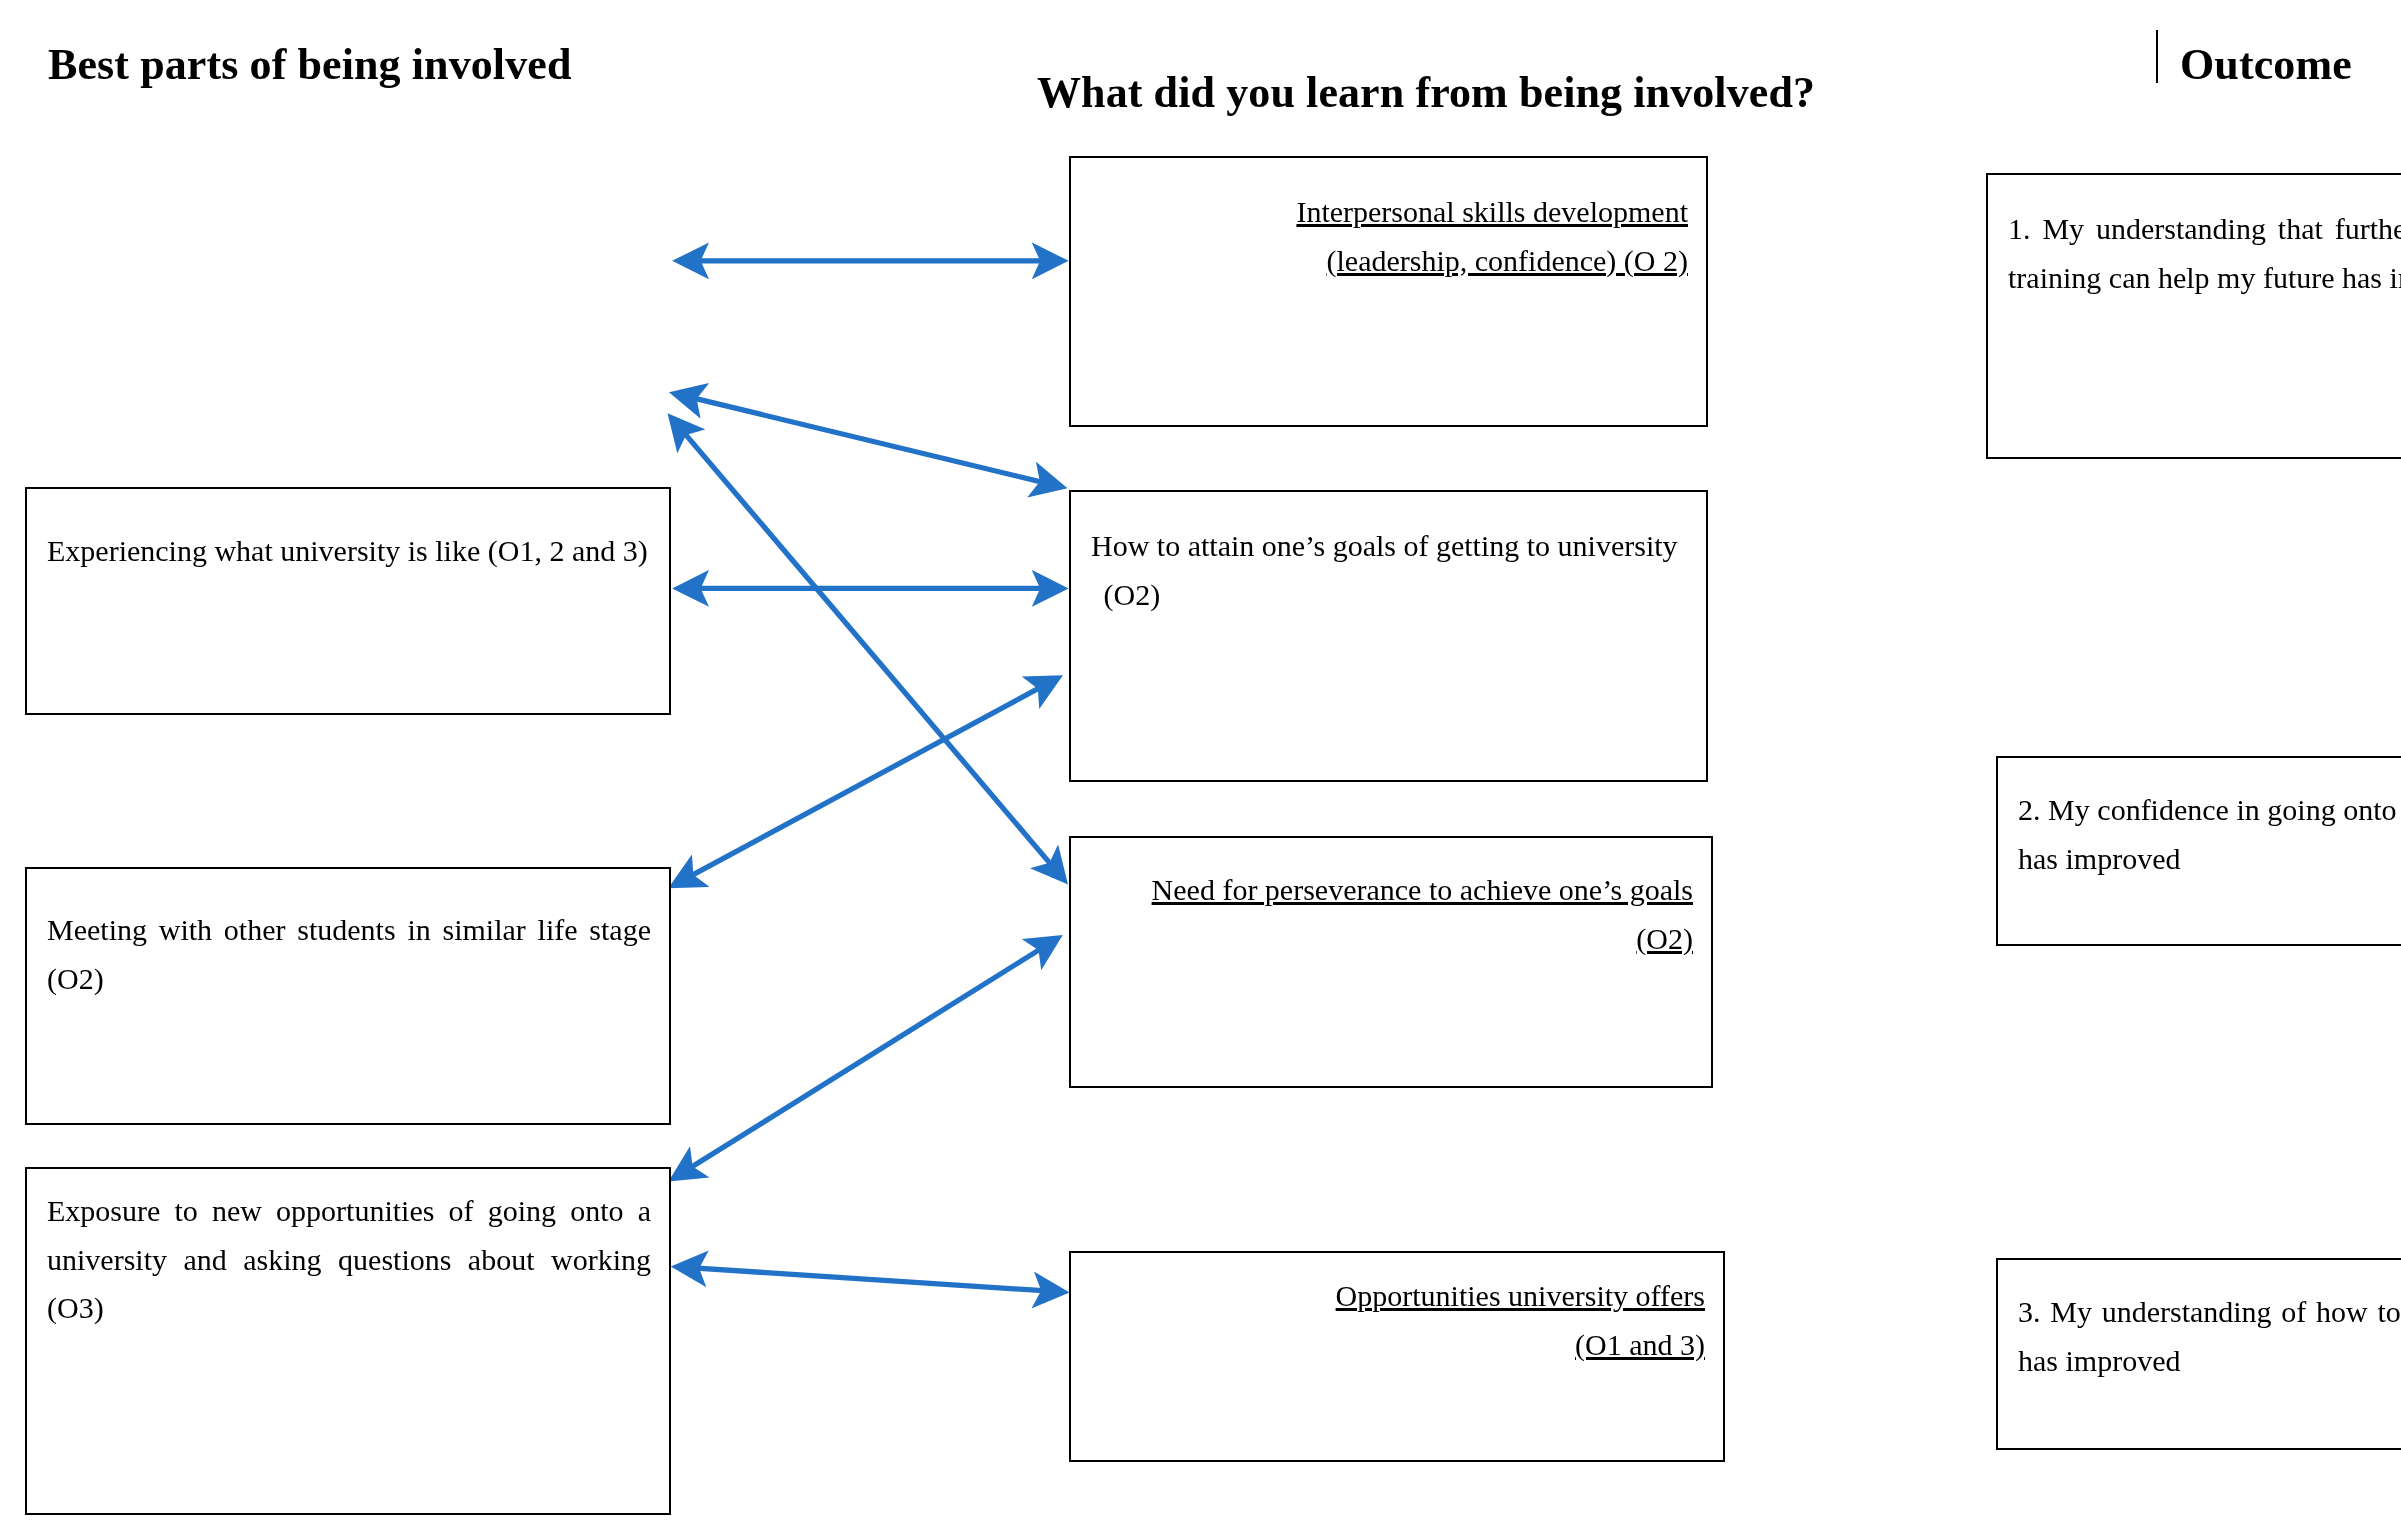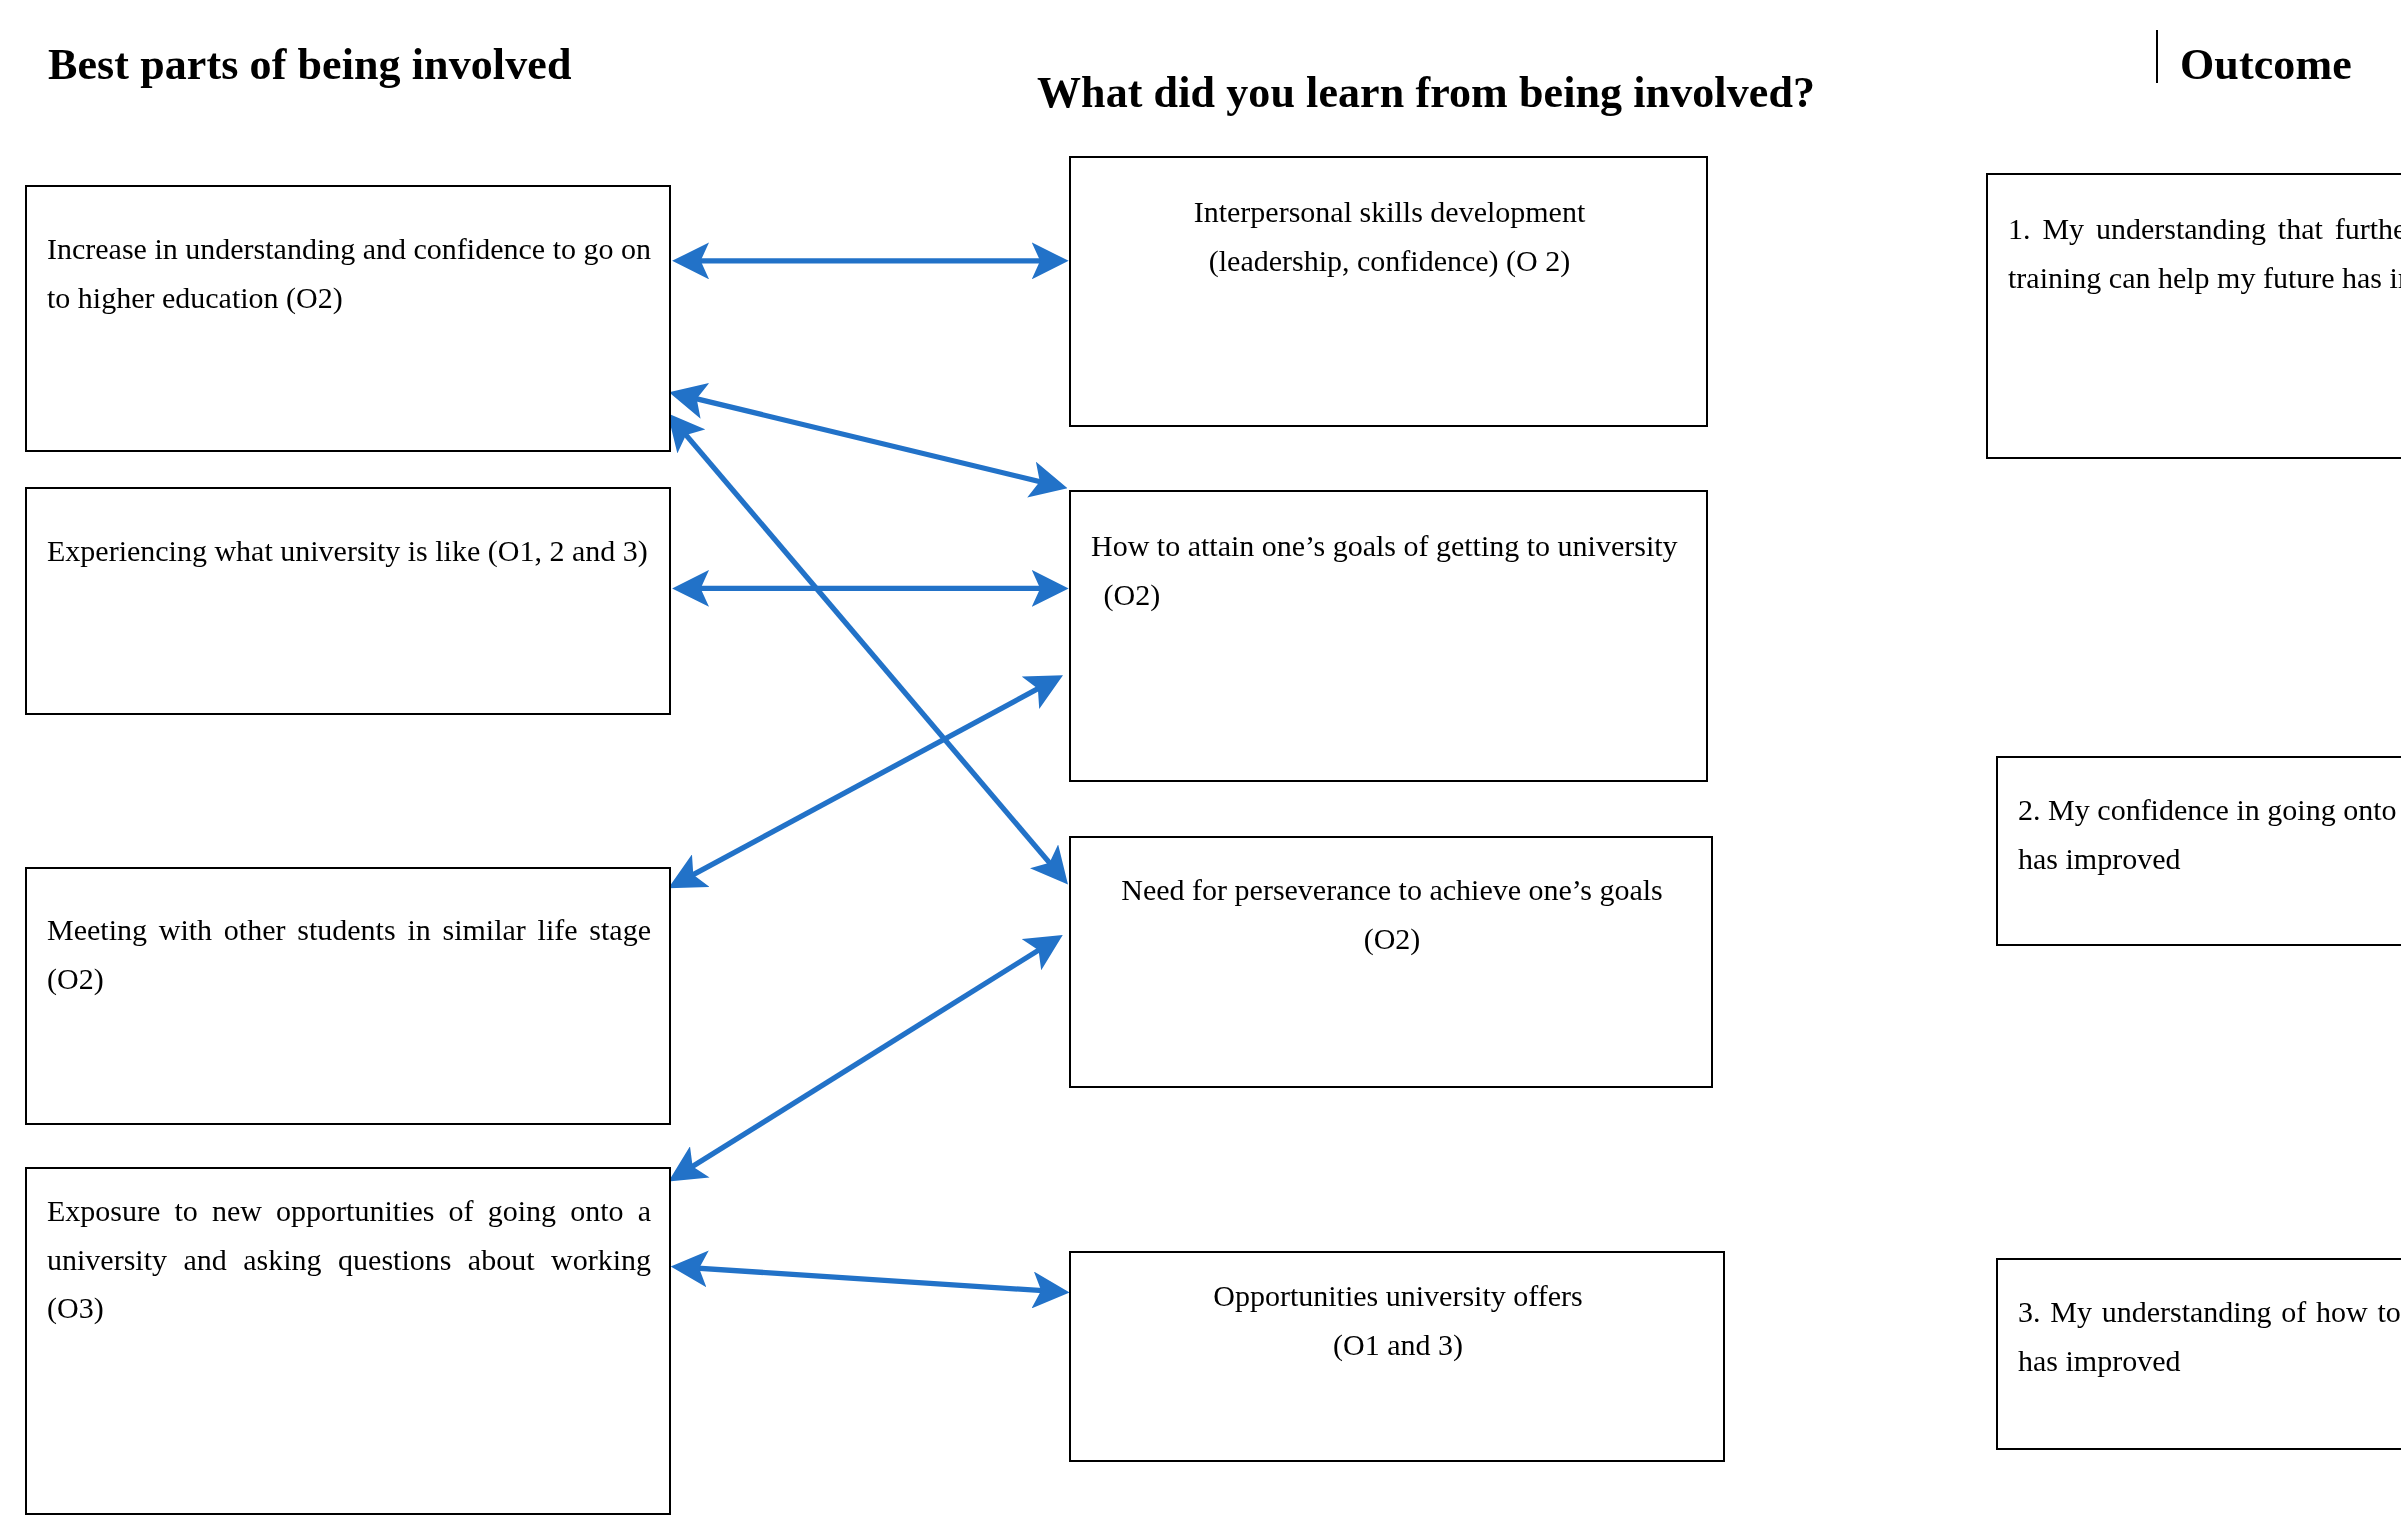--- a/index.html
+++ b/index.html
@@ -54,21 +54,21 @@
     padding: 0;
   }
   .box .inner {
     position: absolute;
     left: 20px;
     right: 18px;
   }
   .box .inner p {
     margin: 0;
   }
-  .box .inner p.nojust { text-align: center; }
+  .box .inner p.nojust { text-align: right; text-decoration: underline; }
   .box .inner p.indent { text-indent: 12.5px; text-align: left; }
 
   
   #box-l1 { left: 25px;  top: 185px;  width: 646px; height: 267px; }
   #box-l1 .inner { top: 38px; }
   #box-l2 { left: 25px;  top: 487px; width: 646px; height: 228px; }
   #box-l2 .inner { top: 38px; }
   #box-l3 { left: 25px;  top: 867px; width: 646px; height: 258px; }
   #box-l3 .inner { top: 37px; }
   #box-l4 { left: 25px;  top: 1167px; width: 646px; height: 348px; }
@@ -125,23 +125,20 @@
       <line x1="1415" y1="543" x2="2210" y2="543"></line>
       <line x1="1408" y1="820" x2="2208" y2="1013"></line>
       <line x1="1400" y1="872" x2="2214" y2="1830"></line>
       <line x1="1415" y1="1225" x2="2210" y2="1225"></line>
       <line x1="1405" y1="1842" x2="2200" y2="1413"></line>
       <line x1="1405" y1="2452" x2="2200" y2="1955"></line>
       <line x1="1412" y1="2638" x2="2212" y2="2690"></line>
     </g>
   </svg>
 
-  <div class="box" id="box-l1">
-    <div class="inner">Increase in understanding and confidence to go on to higher education (O2)</div>
-  </div>
   <div class="box" id="box-l2">
     <div class="inner">Experiencing what university is like (O1, 2 and 3)</div>
   </div>
   <div class="box" id="box-l3">
     <div class="inner">Meeting with other students in similar life stage (O2)</div>
   </div>
   <div class="box" id="box-l4">
     <div class="inner">Exposure to new opportunities of going onto a university and asking questions about working (O3)</div>
   </div>
 

